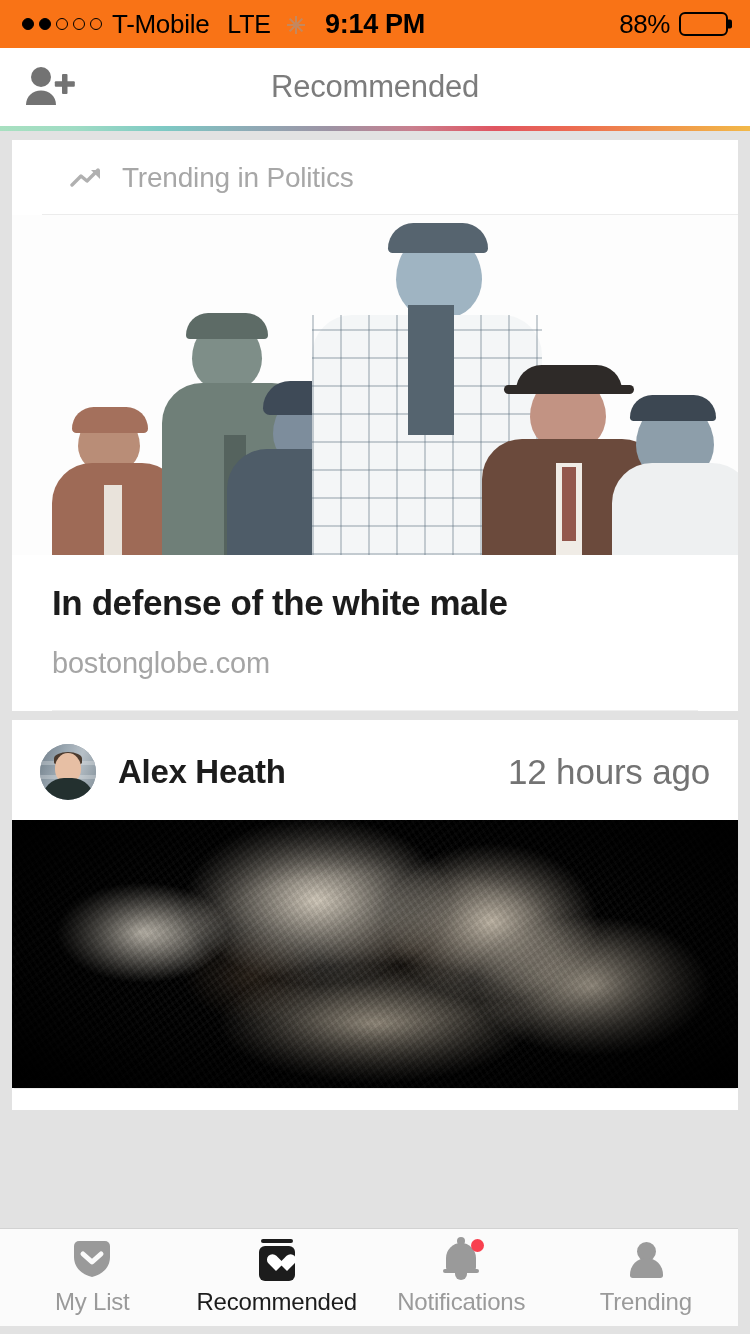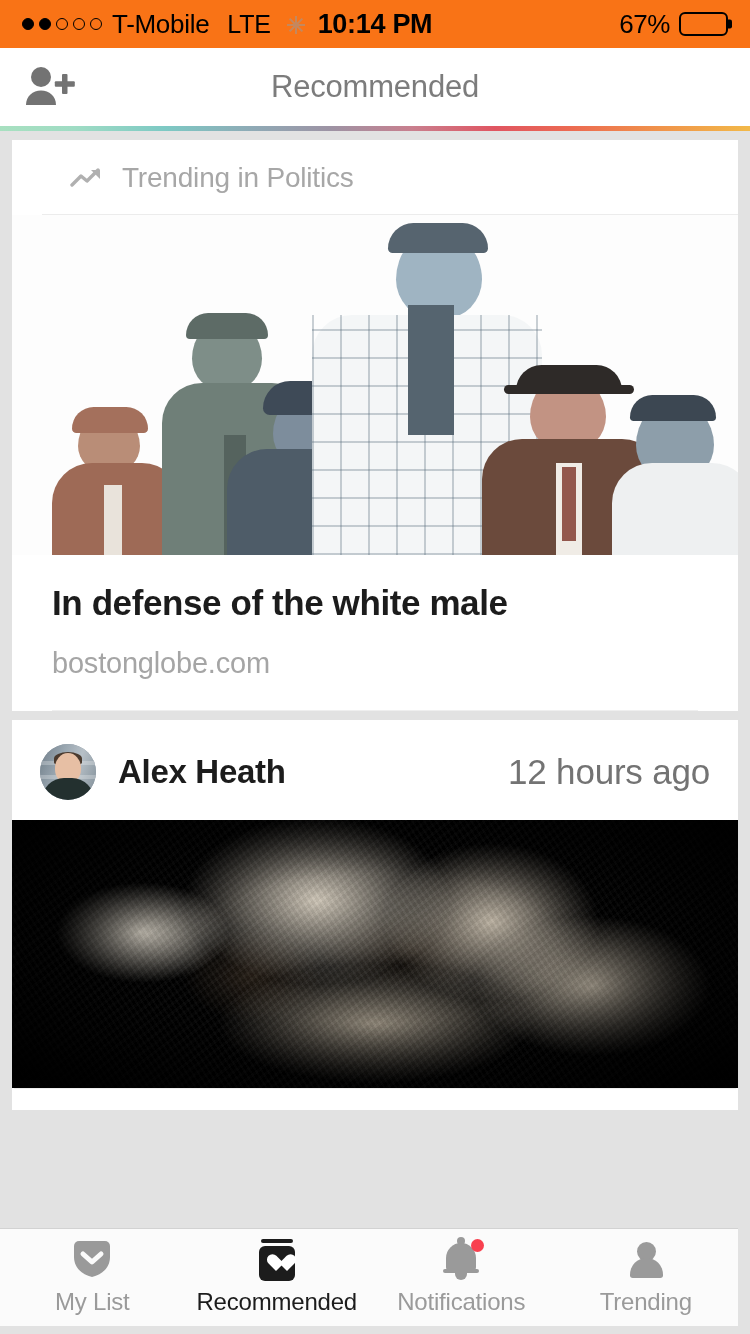--- a/index.html
+++ b/index.html
@@ -181,23 +181,23 @@
         <i style="transform:rotate(0deg)"></i>
           <i style="transform:rotate(45deg)"></i>
         <i style="transform:rotate(90deg)"></i>
           <i style="transform:rotate(135deg)"></i>
         <i style="transform:rotate(180deg)"></i>
           <i style="transform:rotate(225deg)"></i>
         <i style="transform:rotate(270deg)"></i>
           <i style="transform:rotate(315deg)"></i>
       </span>
     </div>
-    <div class="sb-center">10:14 PM</div>
+    <div class="sb-center">9:14 PM</div>
     <div class="sb-right">
-      <span class="sb-pct">67%</span>
+      <span class="sb-pct">88%</span>
       <span class="batt">
         <span class="batt-fill" id="battfill" style="width: 81%;"></span>
         <span class="batt-cap"></span>
       </span>
     </div>
   </div>
 
   <div class="navbar">
     <div class="nav-icon-btn">
       <svg width="56" height="44" viewBox="0 0 56 44">

